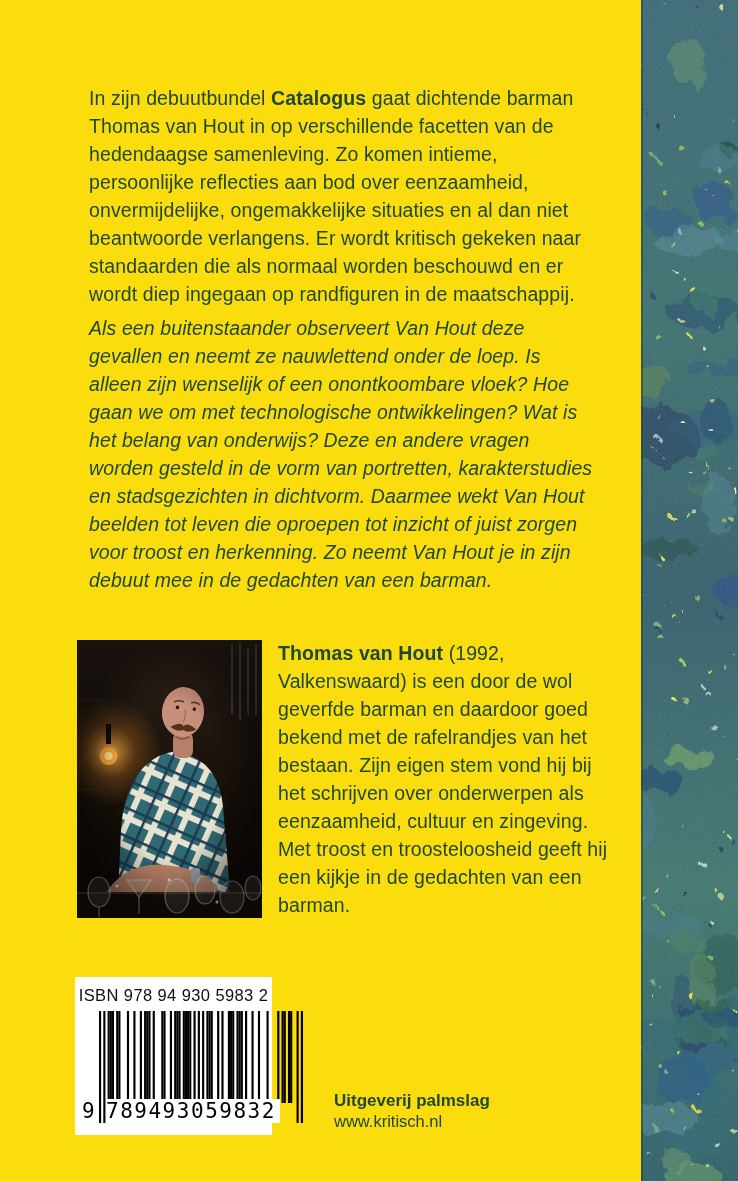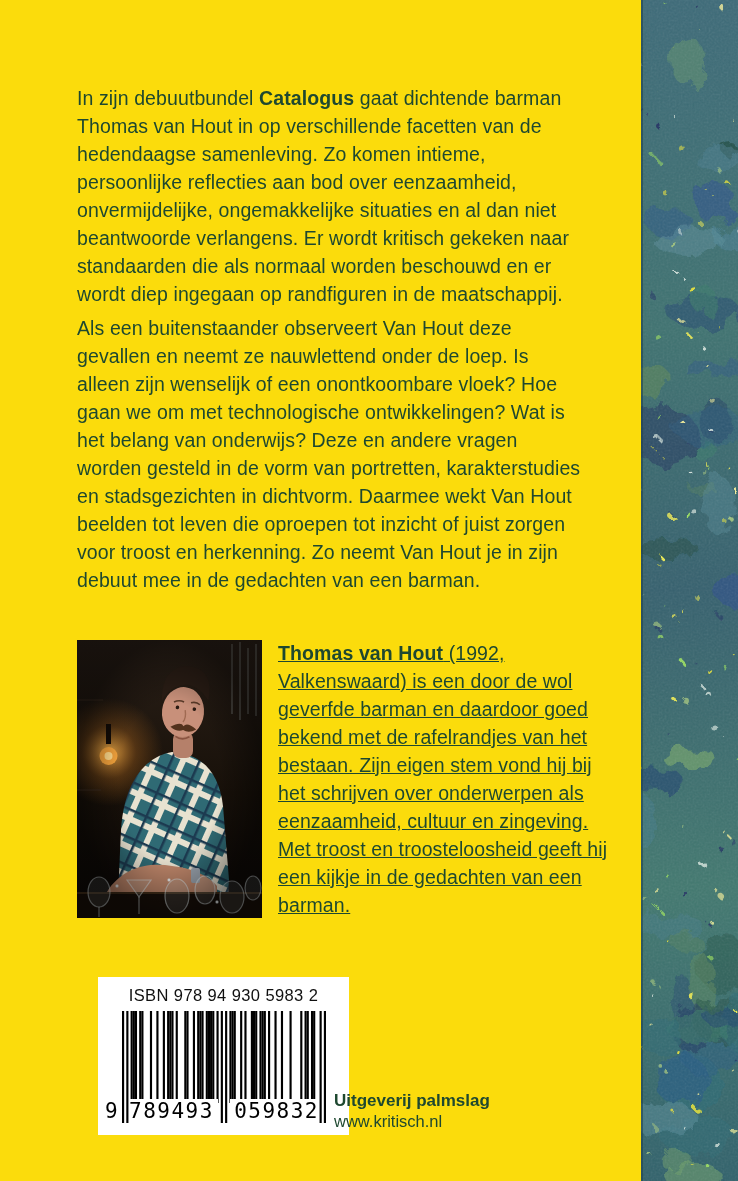--- a/index.html
+++ b/index.html
@@ -11,54 +11,53 @@
   body{
     width:738px;height:1181px;position:relative;overflow:hidden;
     font-family:"Liberation Sans",sans-serif;background:#fff;
   }
   .cover{position:absolute;inset:0;background:var(--bg);}
   
   .spine{position:absolute;top:0;right:0;width:97px;height:1181px;}
   .spine svg{display:block;width:97px;height:1181px;}
   
   .para{
-    position:absolute;left:77px;width:508px;margin:0;
+    position:absolute;left:89px;width:508px;margin:0;
     font-size:19.5px;line-height:28px;color:var(--ink);
     letter-spacing:0.1px;font-weight:400;
   }
   #p1{top:84px;}
-  #p2{top:314px;}
+  #p2{top:314px;font-style:italic;}
   .para b,.bio b{font-weight:700;}
   
   .photo{position:absolute;left:77px;top:640px;width:185px;height:278px;}
   .photo svg{display:block;width:185px;height:278px;}
   .bio{
     position:absolute;left:278px;top:639px;width:334px;margin:0;
-    font-size:19.5px;line-height:28px;color:var(--ink);letter-spacing:0.1px;text-decoration:underline;
+    font-size:19.5px;line-height:28px;color:var(--ink);letter-spacing:0.1px;
   }
   
   .barcode-panel{
-    position:absolute;left:75px;top:977px;width:251px;height:158px;
+    position:absolute;left:75px;top:977px;width:197px;height:158px;
     background:var(--panel);
-    margin-left:23px;
   }
   .isbn{
     margin-top:9px;text-align:center;font-size:16.5px;letter-spacing:0.4px;
     color:#101010;font-weight:400;
   }
   .bars-wrap{position:absolute;left:24px;top:34px;width:204px;height:112px;}
   .bars-wrap svg{position:absolute;left:0;top:0;width:204px;height:112px;}
   .bars-wrap svg rect{fill:#000;}
   .bc-digit{
     position:absolute;top:88px;height:24px;line-height:24px;
     font-family:"DejaVu Sans Mono",monospace;font-size:21px;color:#000;
   }
   .bc-lead{left:-17px;}
   .bc-left{left:7px;width:89px;text-align:left;background:var(--panel);letter-spacing:1.5px;}
-  .bc-right{left:108px;width:89px;text-align:right;background:var(--panel);letter-spacing:1.5px;}
+  .bc-right{left:92px;width:89px;text-align:left;background:var(--panel);letter-spacing:1.5px;}
   
   .pub{position:absolute;left:334px;top:1090px;color:var(--ink);}
   .pub-name{font-weight:700;font-size:17px;line-height:21px;}
   .pub-url{font-size:16.5px;line-height:21px;}
 </style>
 </head>
 <body>
 
 <div class="cover">
 

